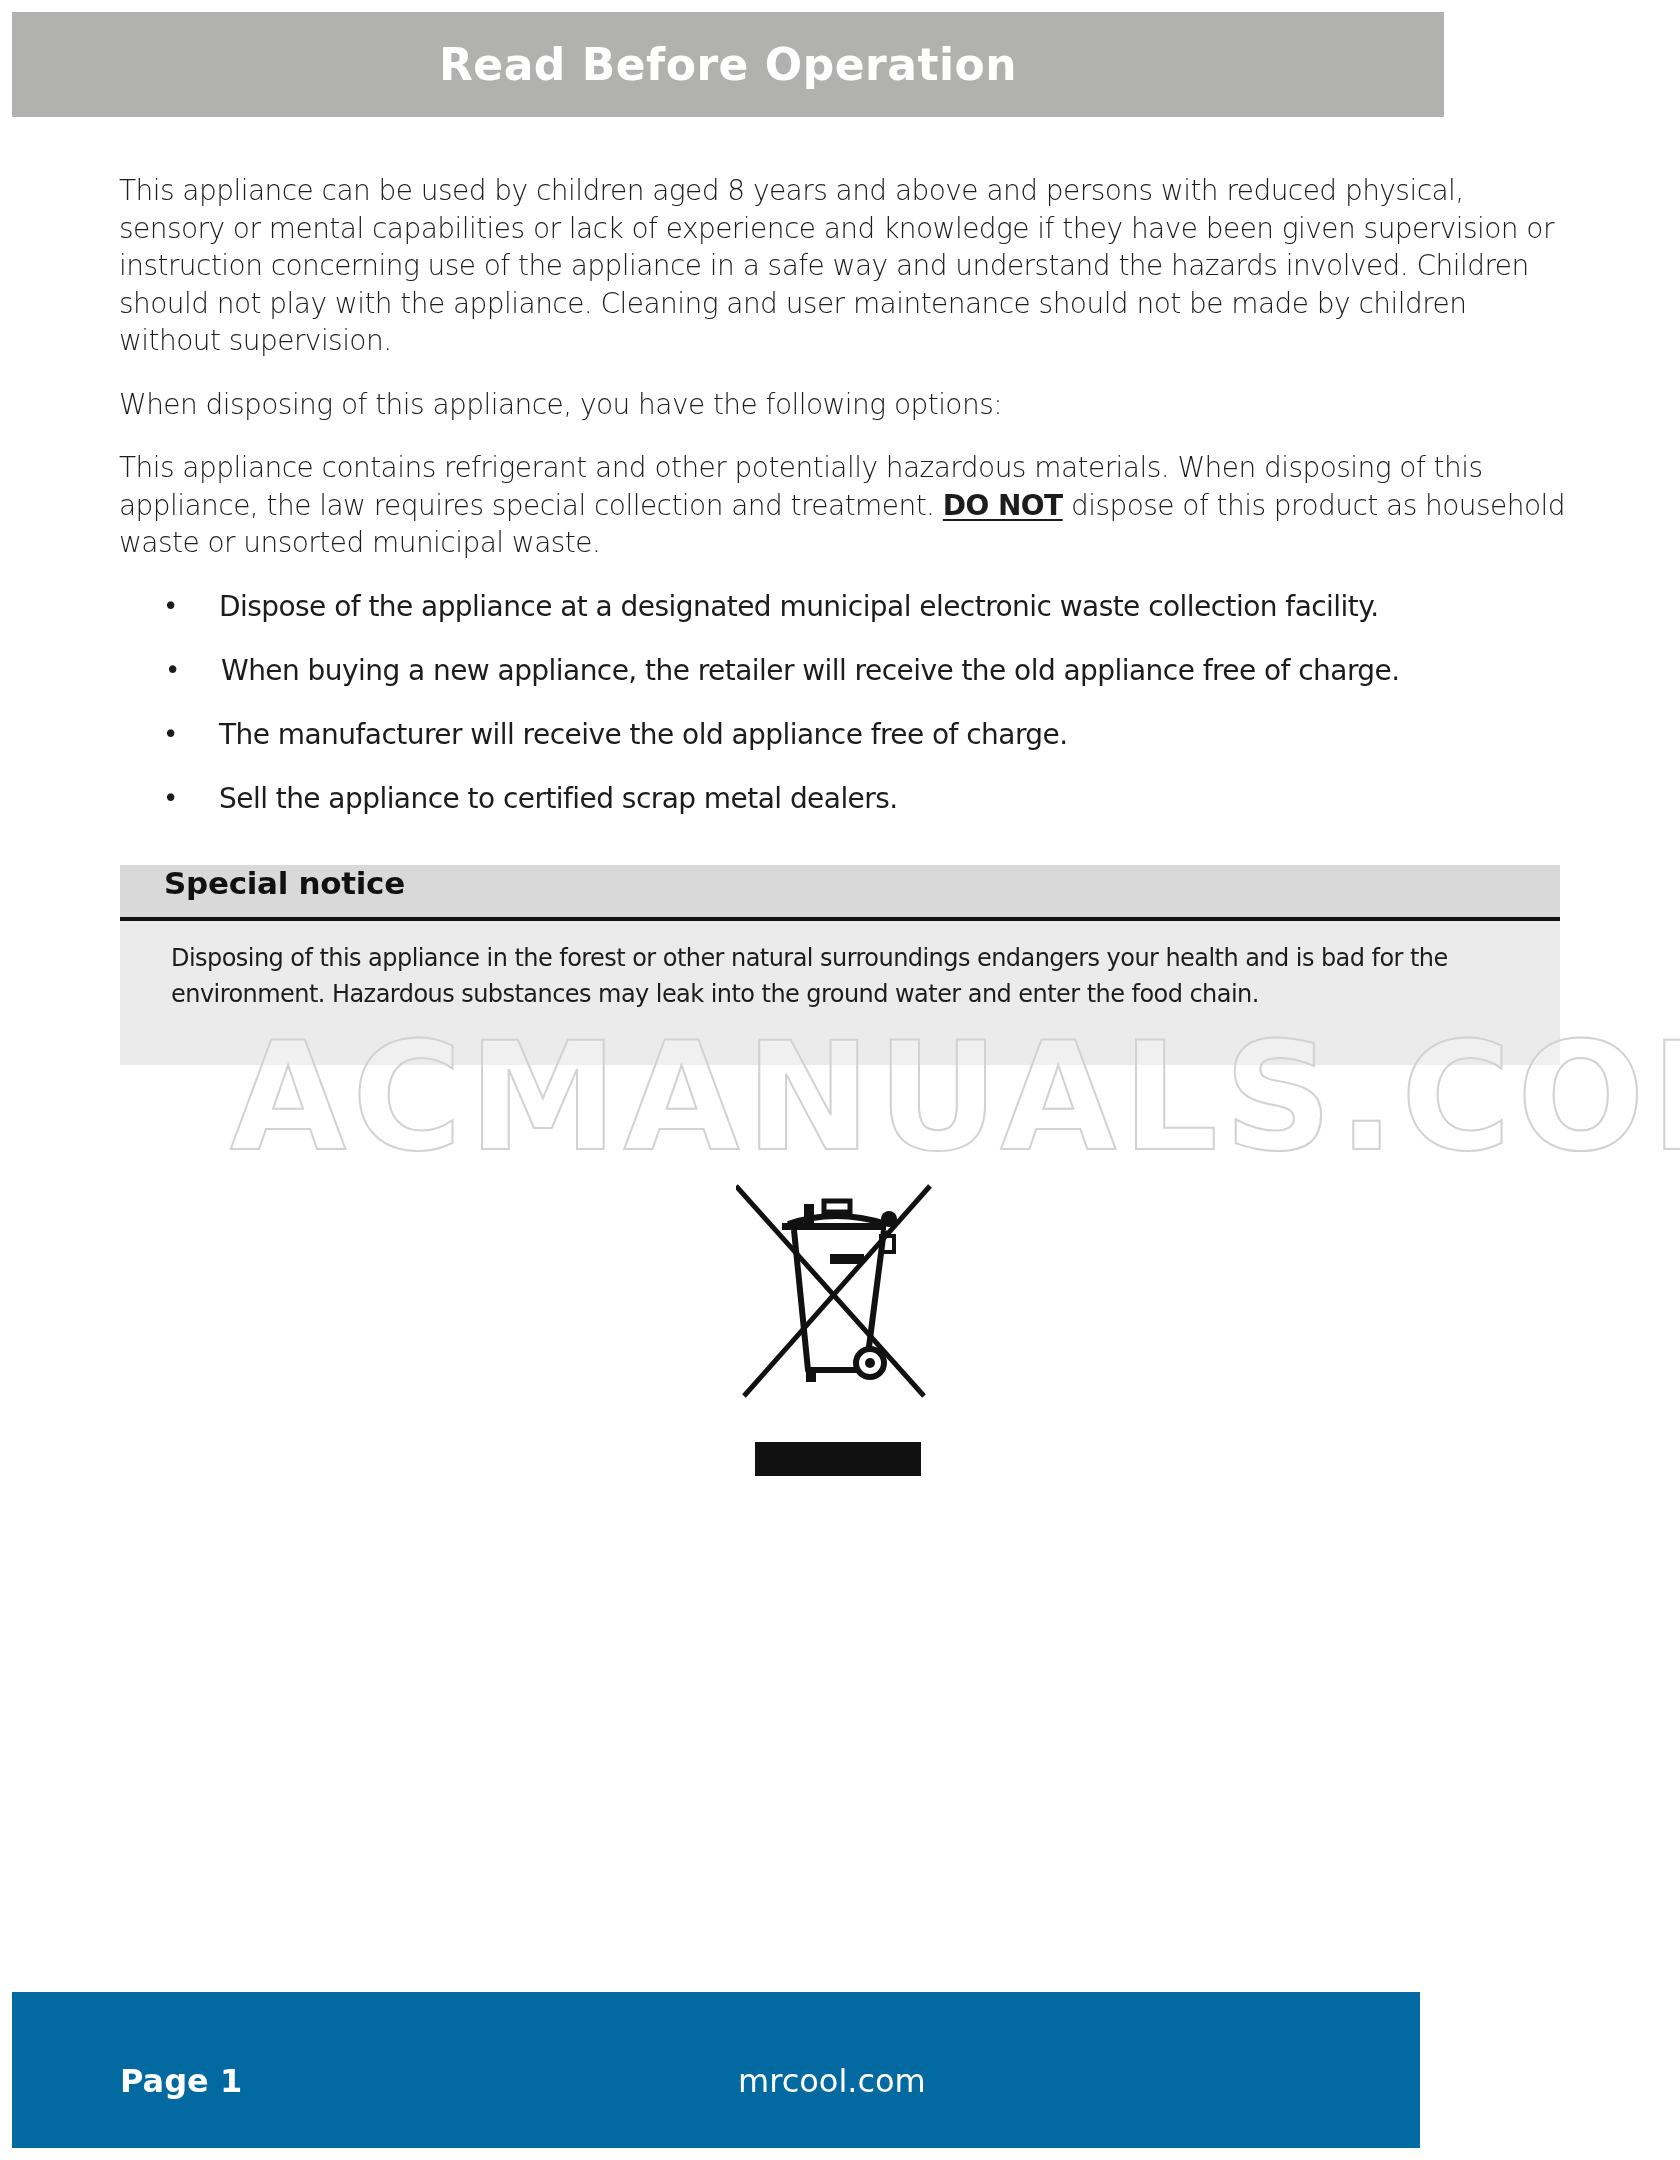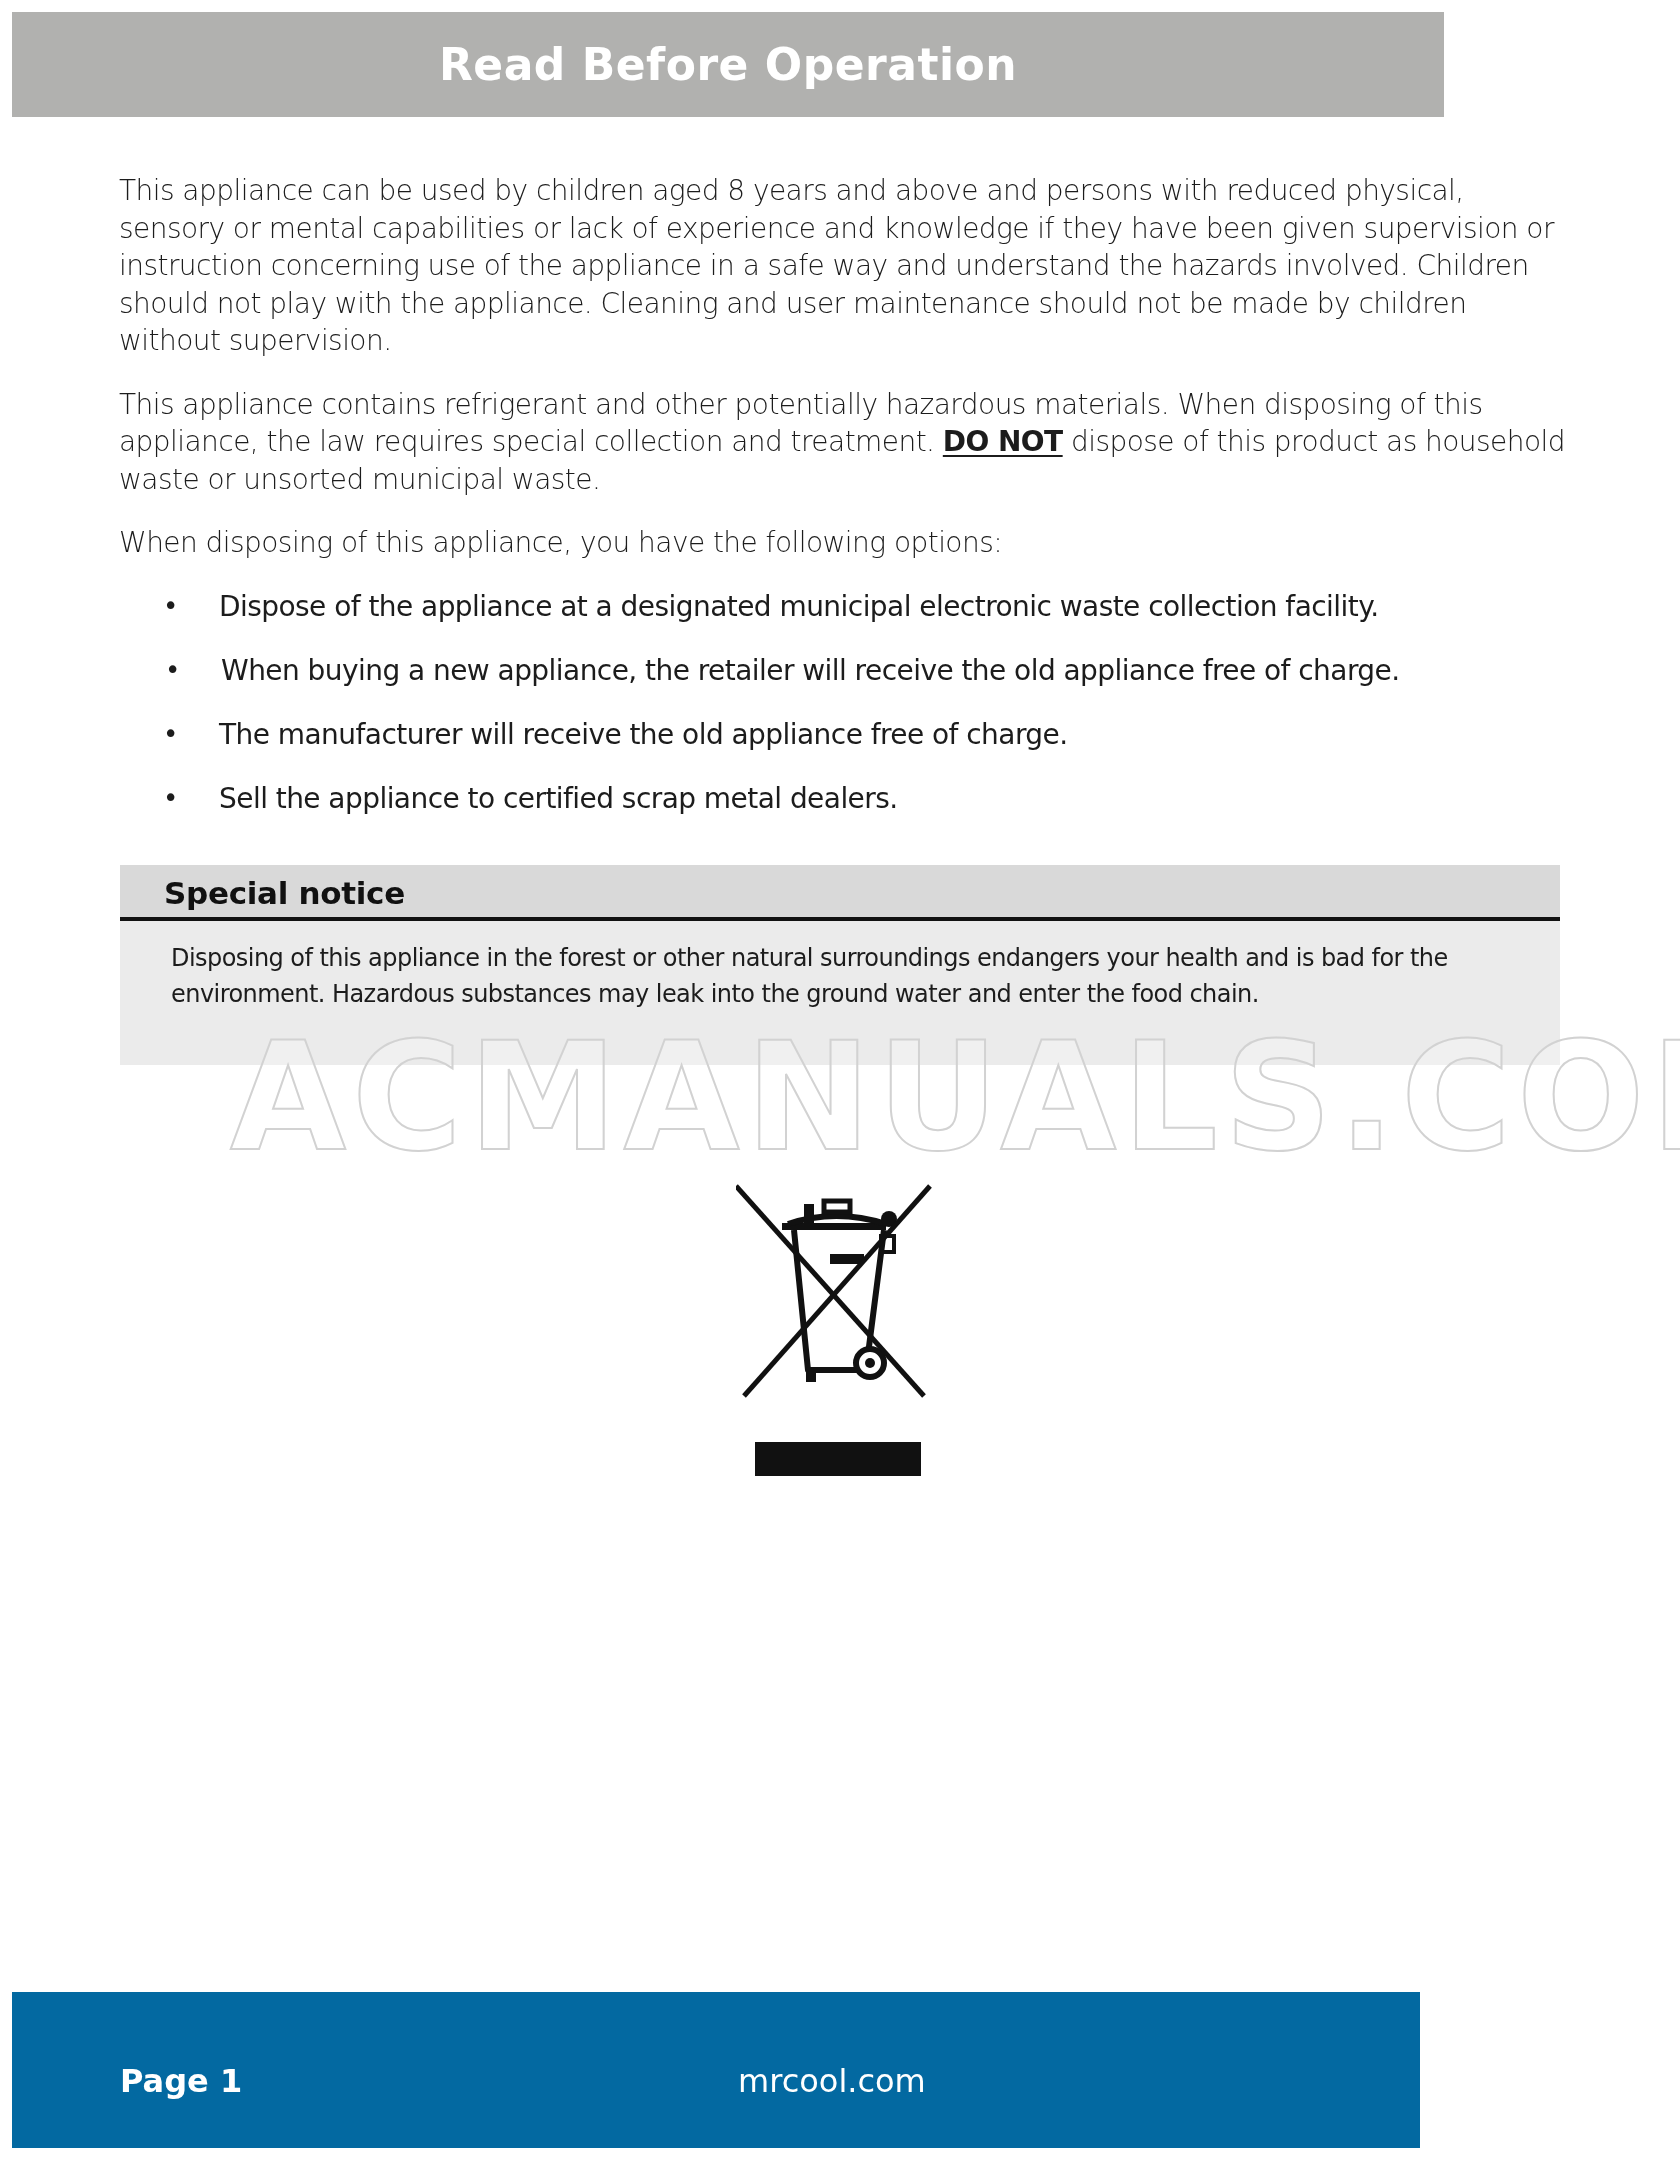--- a/index.html
+++ b/index.html
@@ -17,21 +17,21 @@
                 text-underline-offset: 4px; }
 
   .options { list-style: none; margin: 22px 0 0 0; padding: 0; }
   .option { position: relative; font-size: 28px; line-height: 37px; margin-bottom: 27px;
             padding-left: 100px; letter-spacing: -0.55px; color: #1c1c1c; }
   .bullet { position: absolute; left: 44px; top: 0; font-size: 26px; }
 
   .notice { position: absolute; left: 120px; top: 865px; width: 1440px; height: 200px;
             background: #ebebeb; }
   .notice-head { height: 52px; background: #d9d9d9; border-bottom: 4px solid #111111;
-                 display: flex; align-items: flex-end; }
+                 display: flex; align-items: flex-start; }
   .notice-title { font-weight: bold; font-size: 31px; margin: 0 0 6px 44px; color: #111111;
                   letter-spacing: -0.3px; }
   .notice-body { font-size: 24px; line-height: 35.5px; margin: 20px 50px 0 51px; letter-spacing: -0.55px;
                  color: #1c1c1c; }
 
   .watermark { position: absolute; left: 230px; top: 1010px; width: 1220px; text-align: center;
                font-size: 150px; font-weight: bold; letter-spacing: 6px; color: rgba(255,255,255,0.25);
                -webkit-text-stroke: 2px #d2d2d2; pointer-events: none; white-space: nowrap;
                font-family: "DejaVu Sans", sans-serif; }
 
@@ -44,22 +44,22 @@
 </style>
 </head>
 <body>
 
 <div class="header-band">
   <div class="header-title">Read Before Operation</div>
 </div>
 
 <div class="content">
   <p class="para">This appliance can be used by children aged 8 years and above and persons with reduced physical, sensory or mental capabilities or lack of experience and knowledge if they have been given supervision or instruction concerning use of the appliance in a safe way and understand the hazards involved. Children should not play with the appliance. Cleaning and user maintenance should not be made by children without supervision.</p>
+  <p class="para">When disposing of this appliance, you have the following options:</p>
   <p class="para"><span>This appliance contains refrigerant and other potentially hazardous materials. When disposing of this appliance, the law requires special collection and treatment. </span><span class="emph">DO NOT</span><span> dispose of this product as household waste or unsorted municipal waste.</span></p>
-  <p class="para">When disposing of this appliance, you have the following options:</p>
 
   <ul class="options">
     <li class="option">
       <span class="bullet">•</span>
       <span>Dispose of the appliance at a designated municipal electronic waste collection facility.</span>
     </li>
     <li class="option" style="padding-left:102px">
       <span class="bullet" style="left:46px">•</span>
       <span>When buying a new appliance, the retailer will receive the old appliance free of charge.</span>
     </li>

